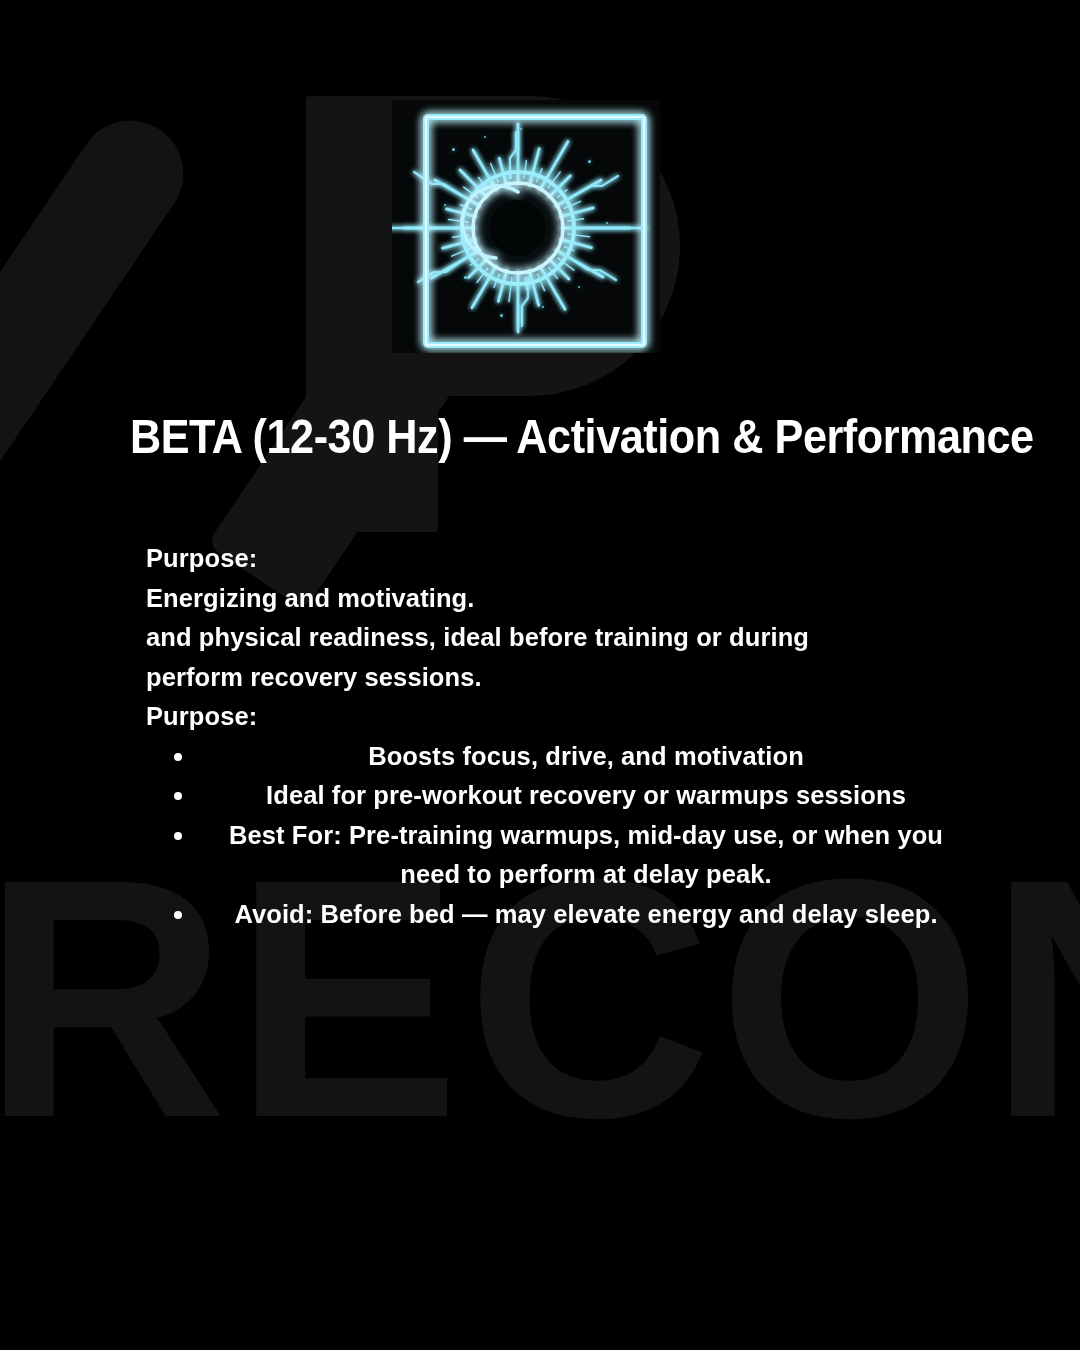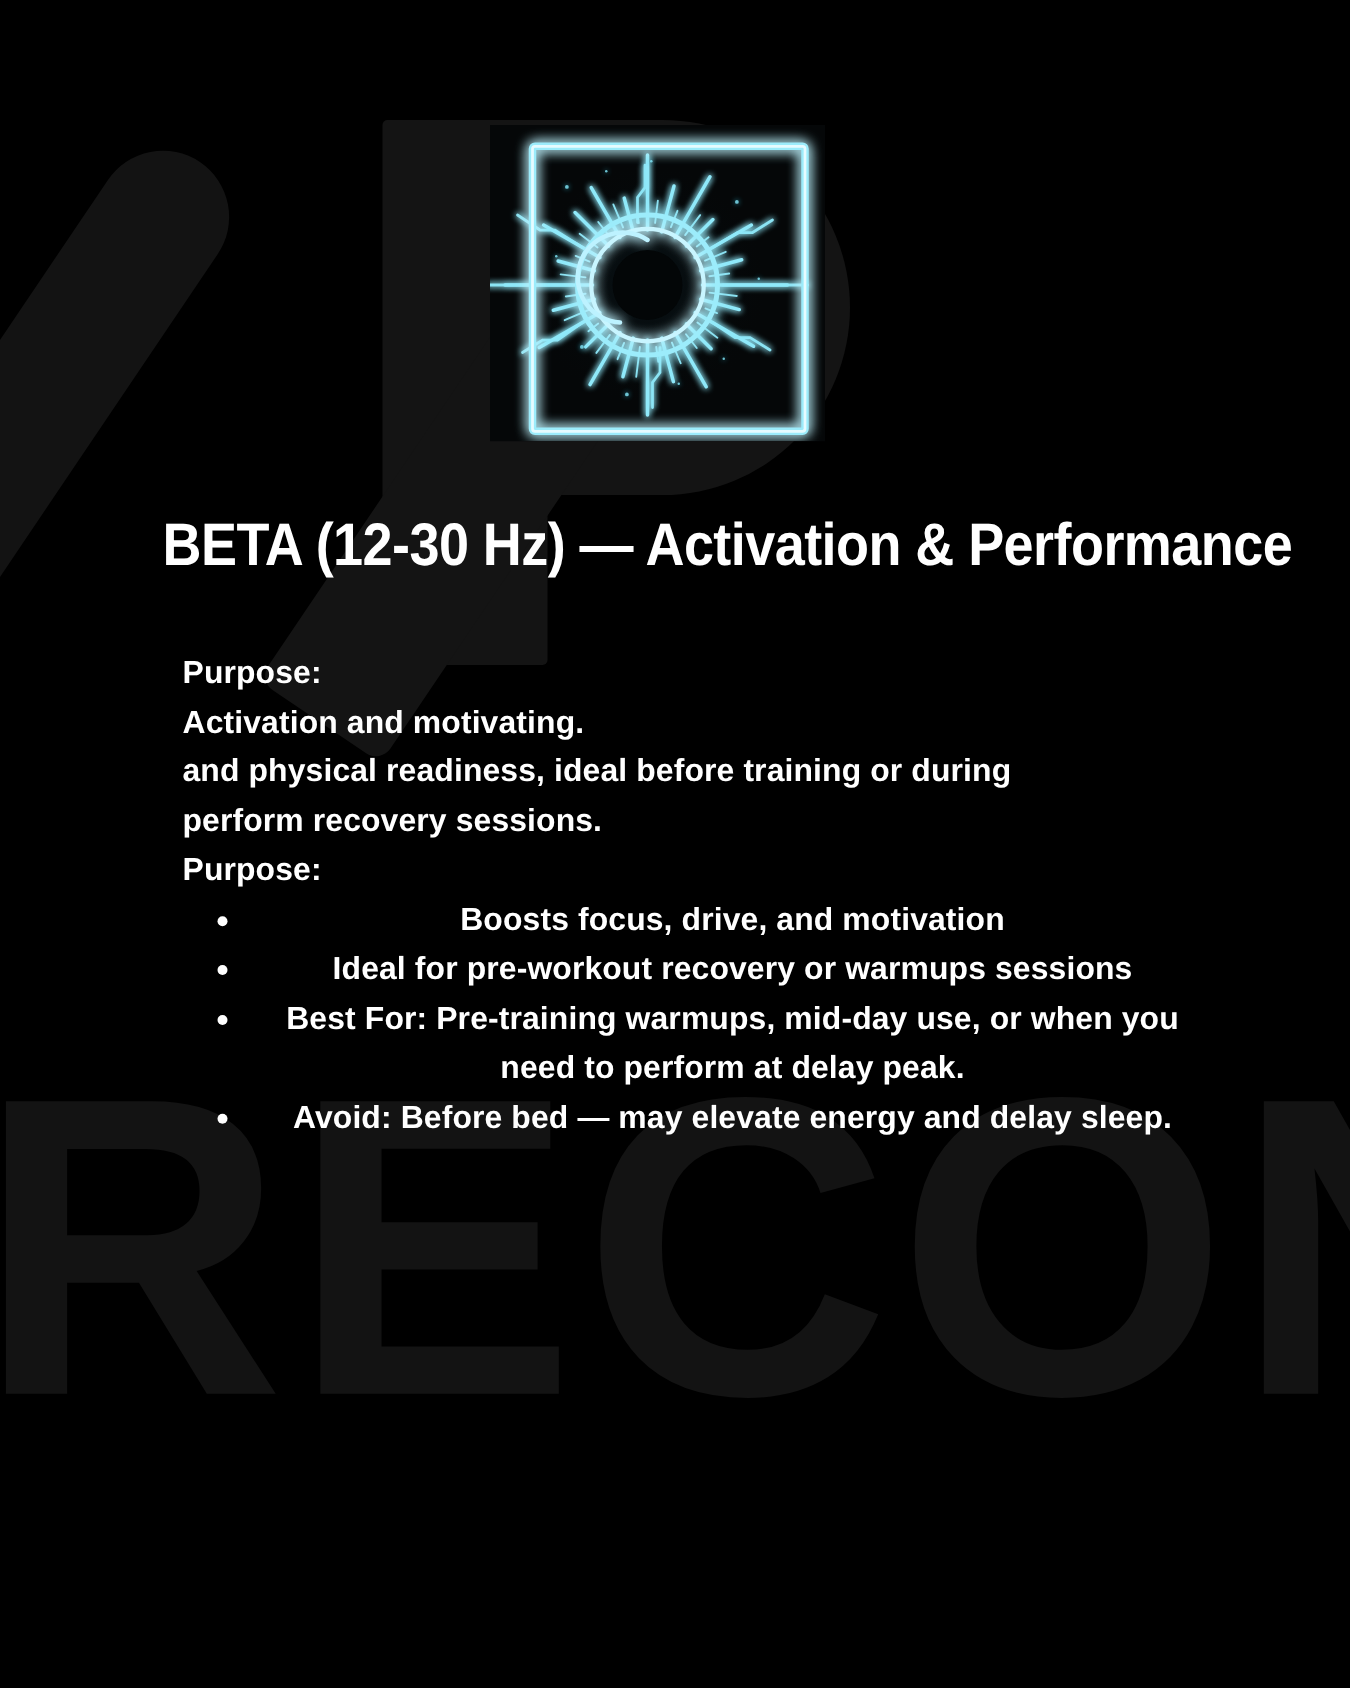--- a/index.html
+++ b/index.html
@@ -150,20 +150,21 @@
     left: 146px;
     top: 519px;
     width: 830px;
     color: #ffffff;
   }
   .para {
     font-size: 25.5px;
     line-height: 39.5px;
     font-weight: 700;
     letter-spacing: 0.1px;
+    margin-top: 20px;
   }
   .para-line { display: block; white-space: nowrap; }
 
   ul.bullets {
     list-style: none;
     margin: 0;
     padding: 0;
   }
   ul.bullets li {
     position: relative;
@@ -333,21 +334,21 @@
       <span class="speck" style="left:128px;top:28px;width:2px;height:2px;"></span>
     </div>
   </div>
 
   <div class="title">BETA (12-30 Hz) — Activation &amp; Performance</div>
 
   <div class="body">
 
     <div class="para">
       <span class="para-line">Purpose:</span>
-      <span class="para-line">Activation and motivating.</span>
+      <span class="para-line">Energizing and motivating.</span>
       <span class="para-line">and physical readiness, ideal before training or during</span>
       <span class="para-line">perform recovery sessions.</span>
       <span class="para-line">Purpose:</span>
     </div>
 
     <ul class="bullets">
       <li>
         <span class="dot"></span>
         <span>Boosts focus, drive, and motivation</span>
       </li>

